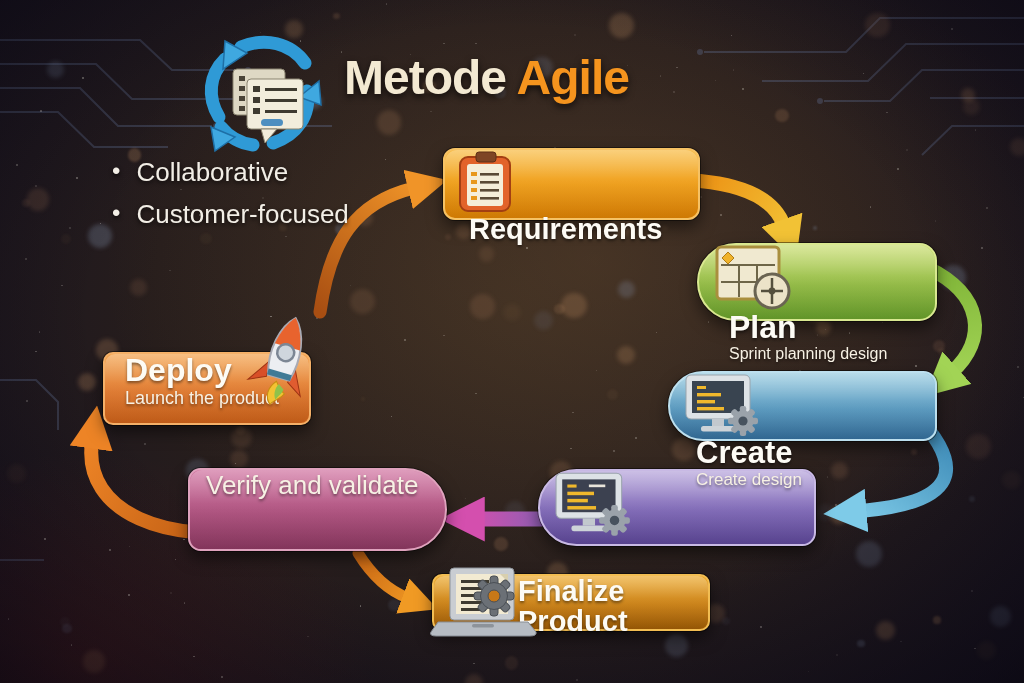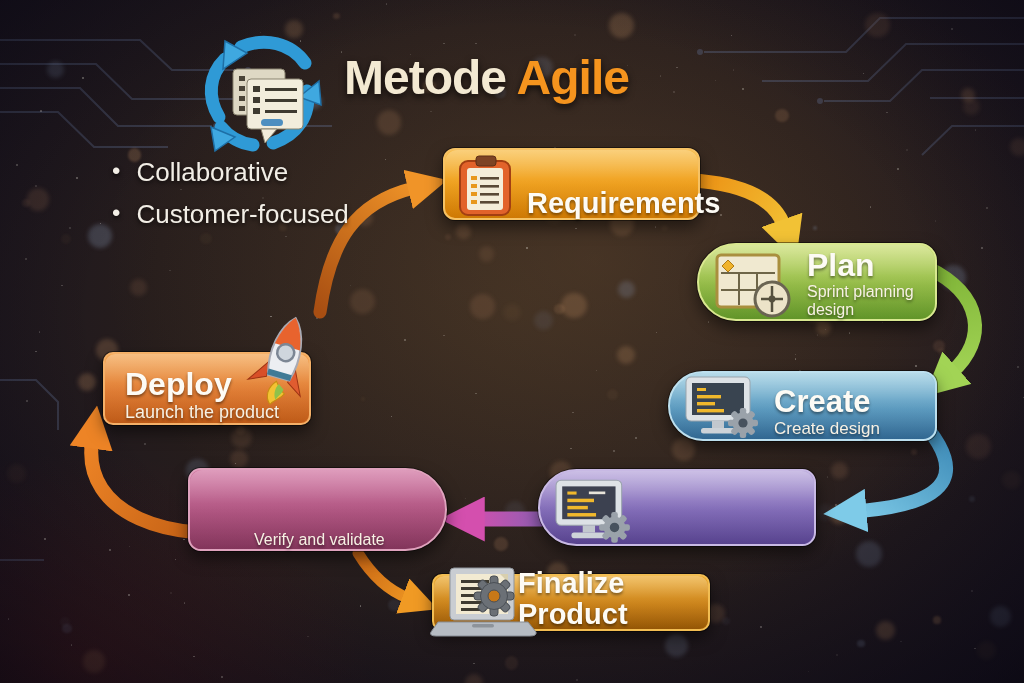--- a/index.html
+++ b/index.html
@@ -22,22 +22,22 @@
   .title .w1{color:#f3e9d2;}
   .title .w2{color:#f5941e;}
 
   
   .features{position:absolute;left:112px;top:158px;list-style:none;margin:0;padding:0;
             color:#f2eee6;font-size:26px;text-shadow:0 2px 4px rgba(0,0,0,.7);}
   .features li{margin:0 0 13px 0;line-height:28px;}
   .features li::before{content:"•";margin-right:16px;font-size:24px;position:relative;top:-2px;}
 
   
-  .node{position:absolute;display:flex;align-items:flex-end;box-sizing:border-box;
-        box-shadow:0 0 0 1px rgba(0,0,0,.45), 0 7px 16px rgba(0,0,0,.5);}
+  .node{position:absolute;display:flex;align-items:flex-start;box-sizing:border-box;
+        box-shadow:0 0 0 1px rgba(0,0,0,.45), 0 7px 16px rgba(0,0,0,.5);flex-direction:column;}
   .node::after{content:"";position:absolute;inset:0;border-radius:inherit;pointer-events:none;
         background:linear-gradient(180deg, rgba(255,255,255,.30), rgba(255,255,255,.06) 42%, rgba(0,0,0,.07) 100%);}
   .node .txt{position:relative;z-index:2;}
   .node .t{font-weight:bold;color:#fdfbf5;text-shadow:0 2px 3px rgba(0,0,0,.45);line-height:1.05;}
   .node .s{color:#f7f1e4;text-shadow:0 2px 3px rgba(0,0,0,.45);}
   .ic{position:relative;z-index:2;flex:0 0 auto;}
 
   .n-req{left:443px;top:148px;width:257px;height:72px;border-radius:12px;padding-left:12px;
          background:linear-gradient(180deg,#f8bb42 0%,#ef9c14 50%,#de8204 100%);border:2px solid #f6c264;}
   .n-req .t{font-size:29px;} .n-req .s{font-size:17px;} .n-req .txt{margin-left:12px;}
@@ -49,21 +49,21 @@
   .n-design{left:668px;top:371px;width:269px;height:70px;border-radius:36px 14px 14px 36px;padding-left:14px;
          background:linear-gradient(180deg,#97cbe0 0%,#5597be 55%,#356f9c 100%);border:2px solid #bcdfee;}
   .n-design .t{font-size:31px;} .n-design .s{font-size:17px;} .n-design .txt{margin-left:12px;}
 
   .n-develop{left:538px;top:469px;width:278px;height:77px;border-radius:40px 14px 14px 40px;padding-left:14px;
          background:linear-gradient(180deg,#b5a3da 0%,#7c65b5 55%,#5e4899 100%);border:2px solid #c8b9e4;}
   .n-develop .t{font-size:31px;} .n-develop .s{font-size:17px;} .n-develop .txt{margin-left:14px;}
 
   .n-test{left:188px;top:468px;width:259px;height:83px;border-radius:14px 46px 46px 14px;padding-left:16px;
          background:linear-gradient(180deg,#d0719f 0%,#ab4c7a 55%,#8d3962 100%);border:2px solid #dfa2bd;}
-  .n-test .t{font-size:32px;margin-left:22px;} .n-test .s{font-size:16px;margin-left:48px;}
+  .n-test .t{font-size:32px;margin-left:22px;} .n-test .s{font-size:26px;}
 
   .n-deploy{left:103px;top:352px;width:208px;height:73px;border-radius:10px;padding-left:20px;
          background:linear-gradient(180deg,#f3a24c 0%,#e0772b 55%,#cd621a 100%);border:2px solid #f4b068;}
   .n-deploy .t{font-size:32px;} .n-deploy .s{font-size:18px;}
   .rocket{position:absolute;right:-14px;top:-42px;width:82px;height:100px;z-index:3;}
 
   .n-finalize{left:432px;top:574px;width:278px;height:57px;border-radius:10px;
          background:linear-gradient(180deg,#eca92d 0%,#c97d10 55%,#a05d06 100%);border:2px solid #f2bd52;}
   .n-finalize .t{font-size:29px;margin-left:84px;}
   .laptop{position:absolute;left:-4px;top:-10px;width:112px;height:74px;z-index:3;}

